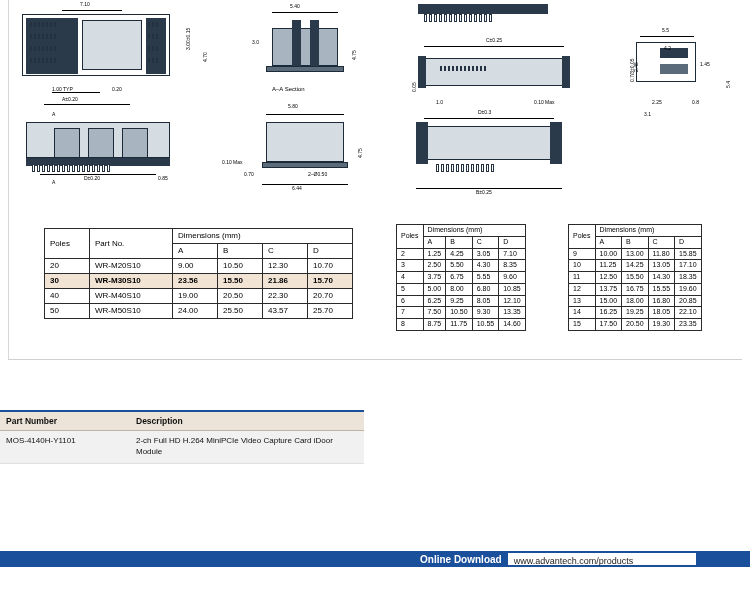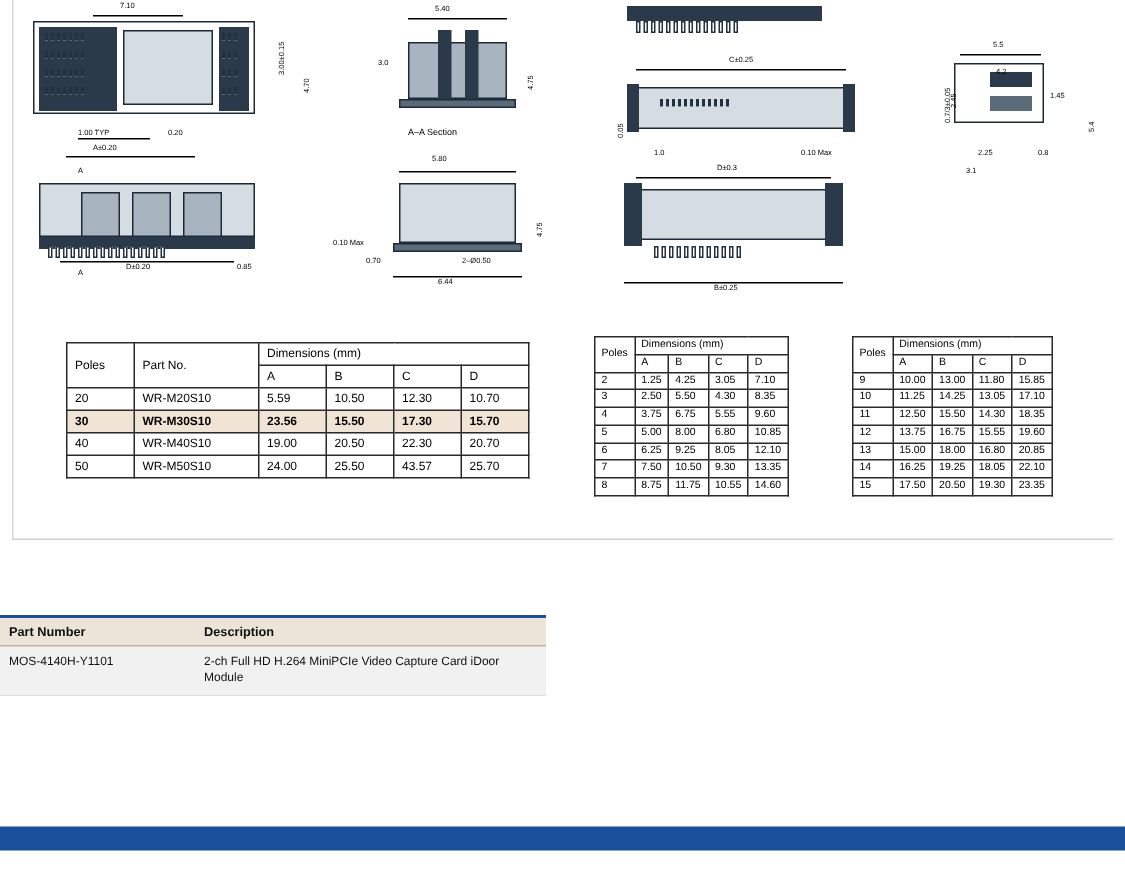--- a/index.html
+++ b/index.html
@@ -465,31 +465,31 @@
         <th class="c-v">A</th>
         <th class="c-v">B</th>
         <th class="c-v">C</th>
         <th class="c-v">D</th>
       </tr>
     </thead>
     <tbody>
       <tr>
         <td>20</td>
         <td>WR-M20S10</td>
-        <td>5.59</td>
+        <td>9.00</td>
         <td>10.50</td>
         <td>12.30</td>
         <td>10.70</td>
       </tr>
       <tr class="row-highlight">
         <td>30</td>
         <td>WR-M30S10</td>
         <td>23.56</td>
         <td>15.50</td>
-        <td>17.30</td>
+        <td>21.86</td>
         <td>15.70</td>
       </tr>
       <tr>
         <td>40</td>
         <td>WR-M40S10</td>
         <td>19.00</td>
         <td>20.50</td>
         <td>22.30</td>
         <td>20.70</td>
       </tr>
@@ -646,14 +646,18 @@
     </thead>
     <tbody>
       <tr>
         <td>MOS-4140H-Y1101</td>
         <td>2-ch Full HD H.264 MiniPCIe Video Capture  Card iDoor Module</td>
       </tr>
     </tbody>
   </table>
 
   <div class="footer-bar"></div>
+  <div class="footer-right">
+    <span class="footer-label">Online Download</span>
+    <span class="footer-url">www.advantech.com/products</span>
+  </div>
 
 </div>
 
 </body></html>

